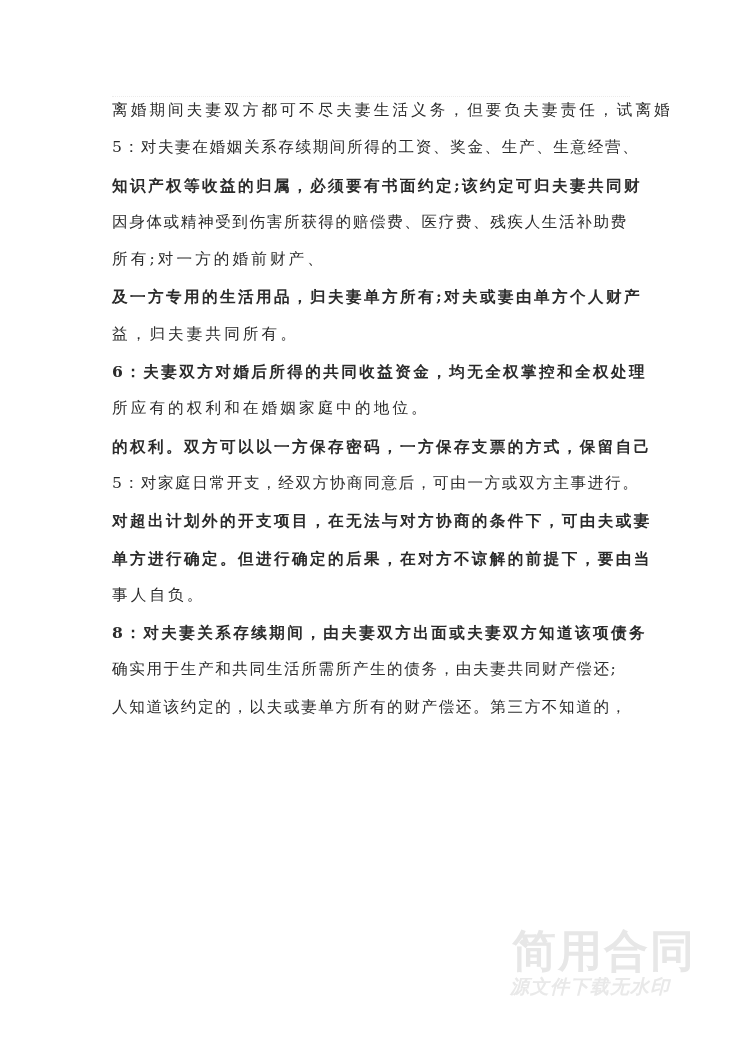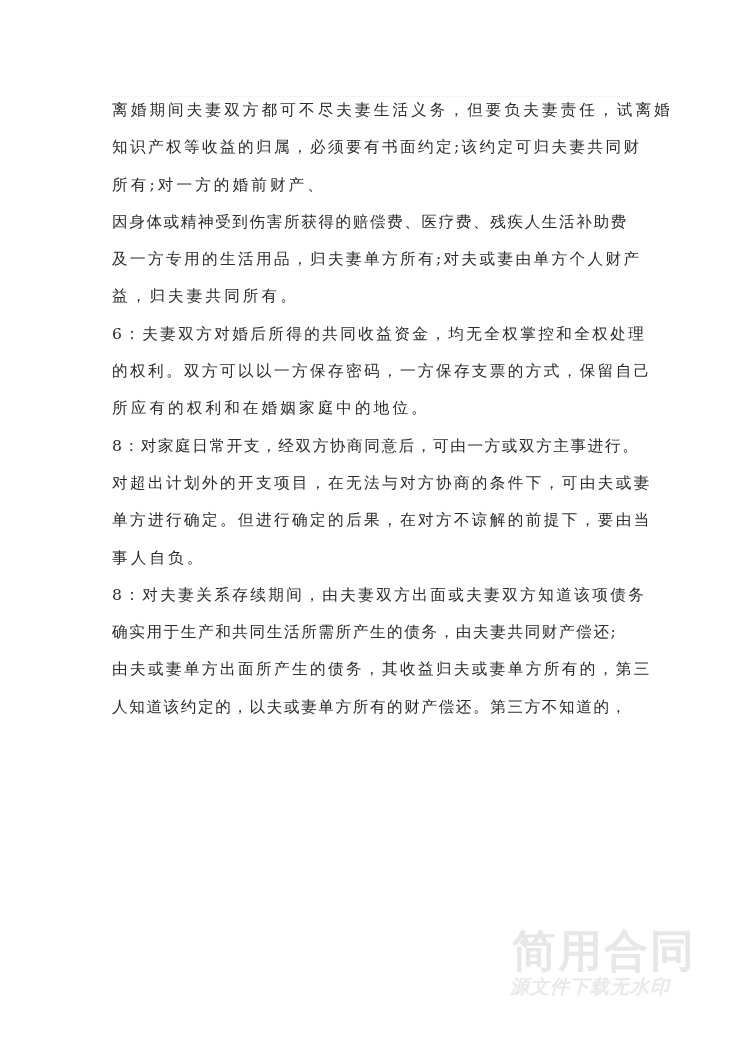--- a/index.html
+++ b/index.html
@@ -39,21 +39,21 @@
     .line {
       display: block;
       height: 37.3px;
       line-height: 37.3px;
       font-size: 15.6px;
       letter-spacing: 3.1px;
       white-space: nowrap;
       color: #2b2b2b;
     }
     .line.tight { letter-spacing: 1.6px; }
-    .line.mid { letter-spacing: 2.4px; }
+    .line.mid { letter-spacing: 2.4px; font-weight: bold; }
     .watermark {
       position: absolute;
       left: 508px;
       top: 922px;
       width: 190px;
       height: 90px;
       pointer-events: none;
     }
     .wm-main {
       position: absolute;
@@ -80,35 +80,35 @@
     }
   </style>
 </head>
 <body>
 
 <div class="page">
   <div class="header-rule"></div>
 
   <div class="body-text">
     <span class="line">离婚期间夫妻双方都可不尽夫妻生活义务，但要负夫妻责任，试离婚</span>
+    <span class="line tight">5：对夫妻在婚姻关系存续期间所得的工资、奖金、生产、生意经营、</span>
     <span class="line mid">知识产权等收益的归属，必须要有书面约定;该约定可归夫妻共同财</span>
+    <span class="line tight">因身体或精神受到伤害所获得的赔偿费、医疗费、残疾人生活补助费</span>
     <span class="line">所有;对一方的婚前财产、</span>
-    <span class="line tight">因身体或精神受到伤害所获得的赔偿费、医疗费、残疾人生活补助费</span>
     <span class="line mid">及一方专用的生活用品，归夫妻单方所有;对夫或妻由单方个人财产</span>
     <span class="line">益，归夫妻共同所有。</span>
     <span class="line mid">6：夫妻双方对婚后所得的共同收益资金，均无全权掌控和全权处理</span>
+    <span class="line">所应有的权利和在婚姻家庭中的地位。</span>
     <span class="line mid">的权利。双方可以以一方保存密码，一方保存支票的方式，保留自己</span>
-    <span class="line">所应有的权利和在婚姻家庭中的地位。</span>
-    <span class="line tight">8：对家庭日常开支，经双方协商同意后，可由一方或双方主事进行。</span>
+    <span class="line tight">5：对家庭日常开支，经双方协商同意后，可由一方或双方主事进行。</span>
     <span class="line mid">对超出计划外的开支项目，在无法与对方协商的条件下，可由夫或妻</span>
     <span class="line mid">单方进行确定。但进行确定的后果，在对方不谅解的前提下，要由当</span>
     <span class="line">事人自负。</span>
     <span class="line mid">8：对夫妻关系存续期间，由夫妻双方出面或夫妻双方知道该项债务</span>
     <span class="line tight">确实用于生产和共同生活所需所产生的债务，由夫妻共同财产偿还;</span>
-    <span class="line mid">由夫或妻单方出面所产生的债务，其收益归夫或妻单方所有的，第三</span>
     <span class="line tight">人知道该约定的，以夫或妻单方所有的财产偿还。第三方不知道的，</span>
   </div>
 
   <div class="watermark">
     <div class="wm-main">简用合同</div>
     <div class="wm-sub">源文件下载无水印</div>
   </div>
 </div>
 
 </body></html>

